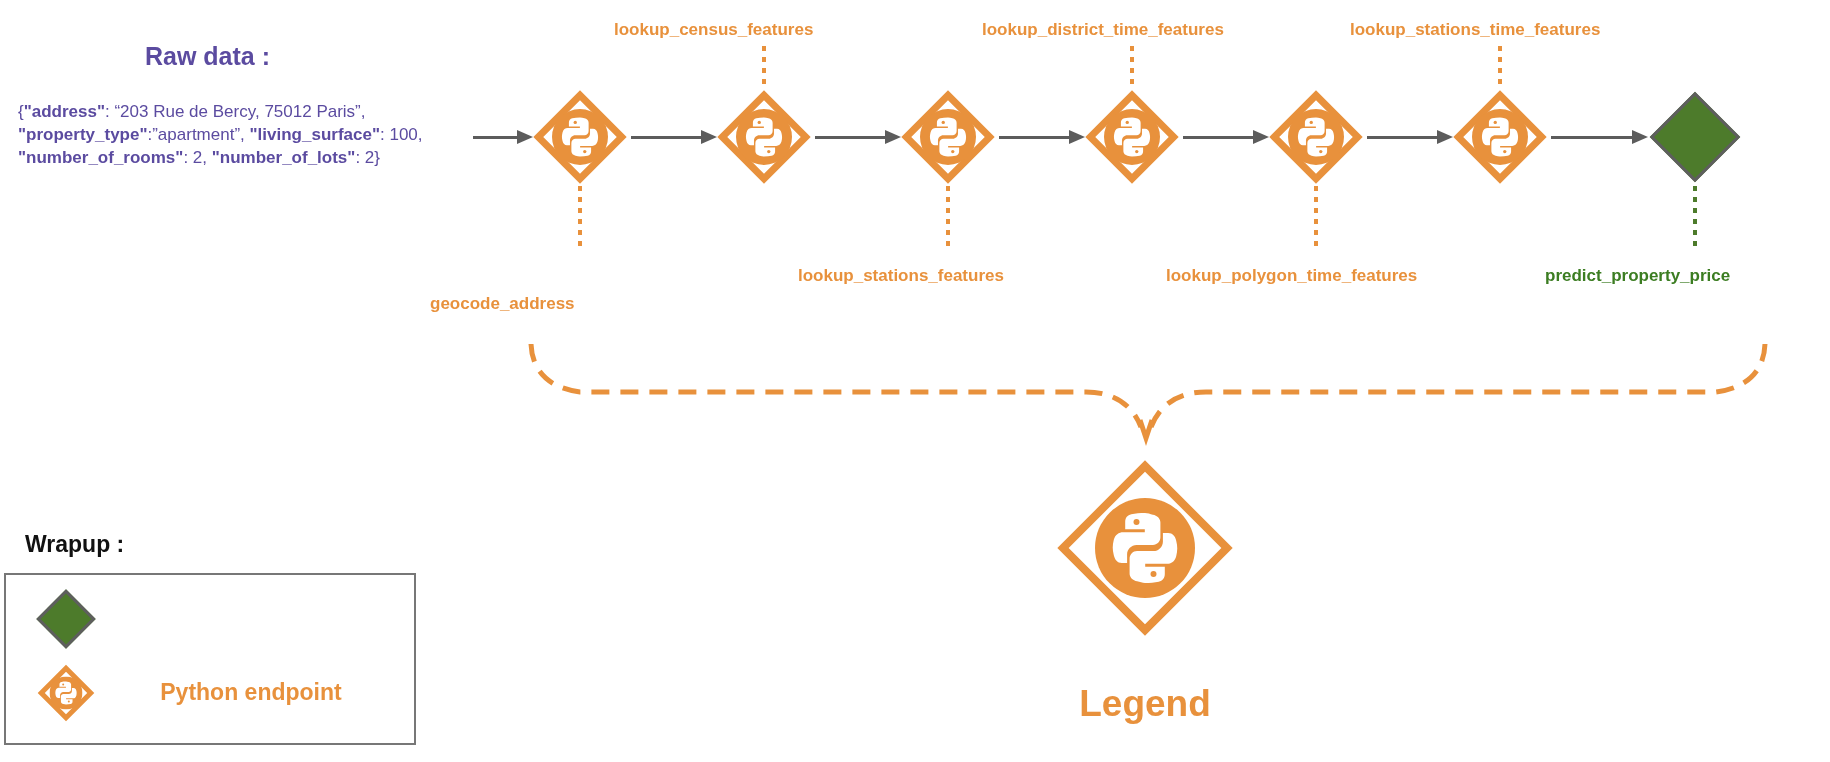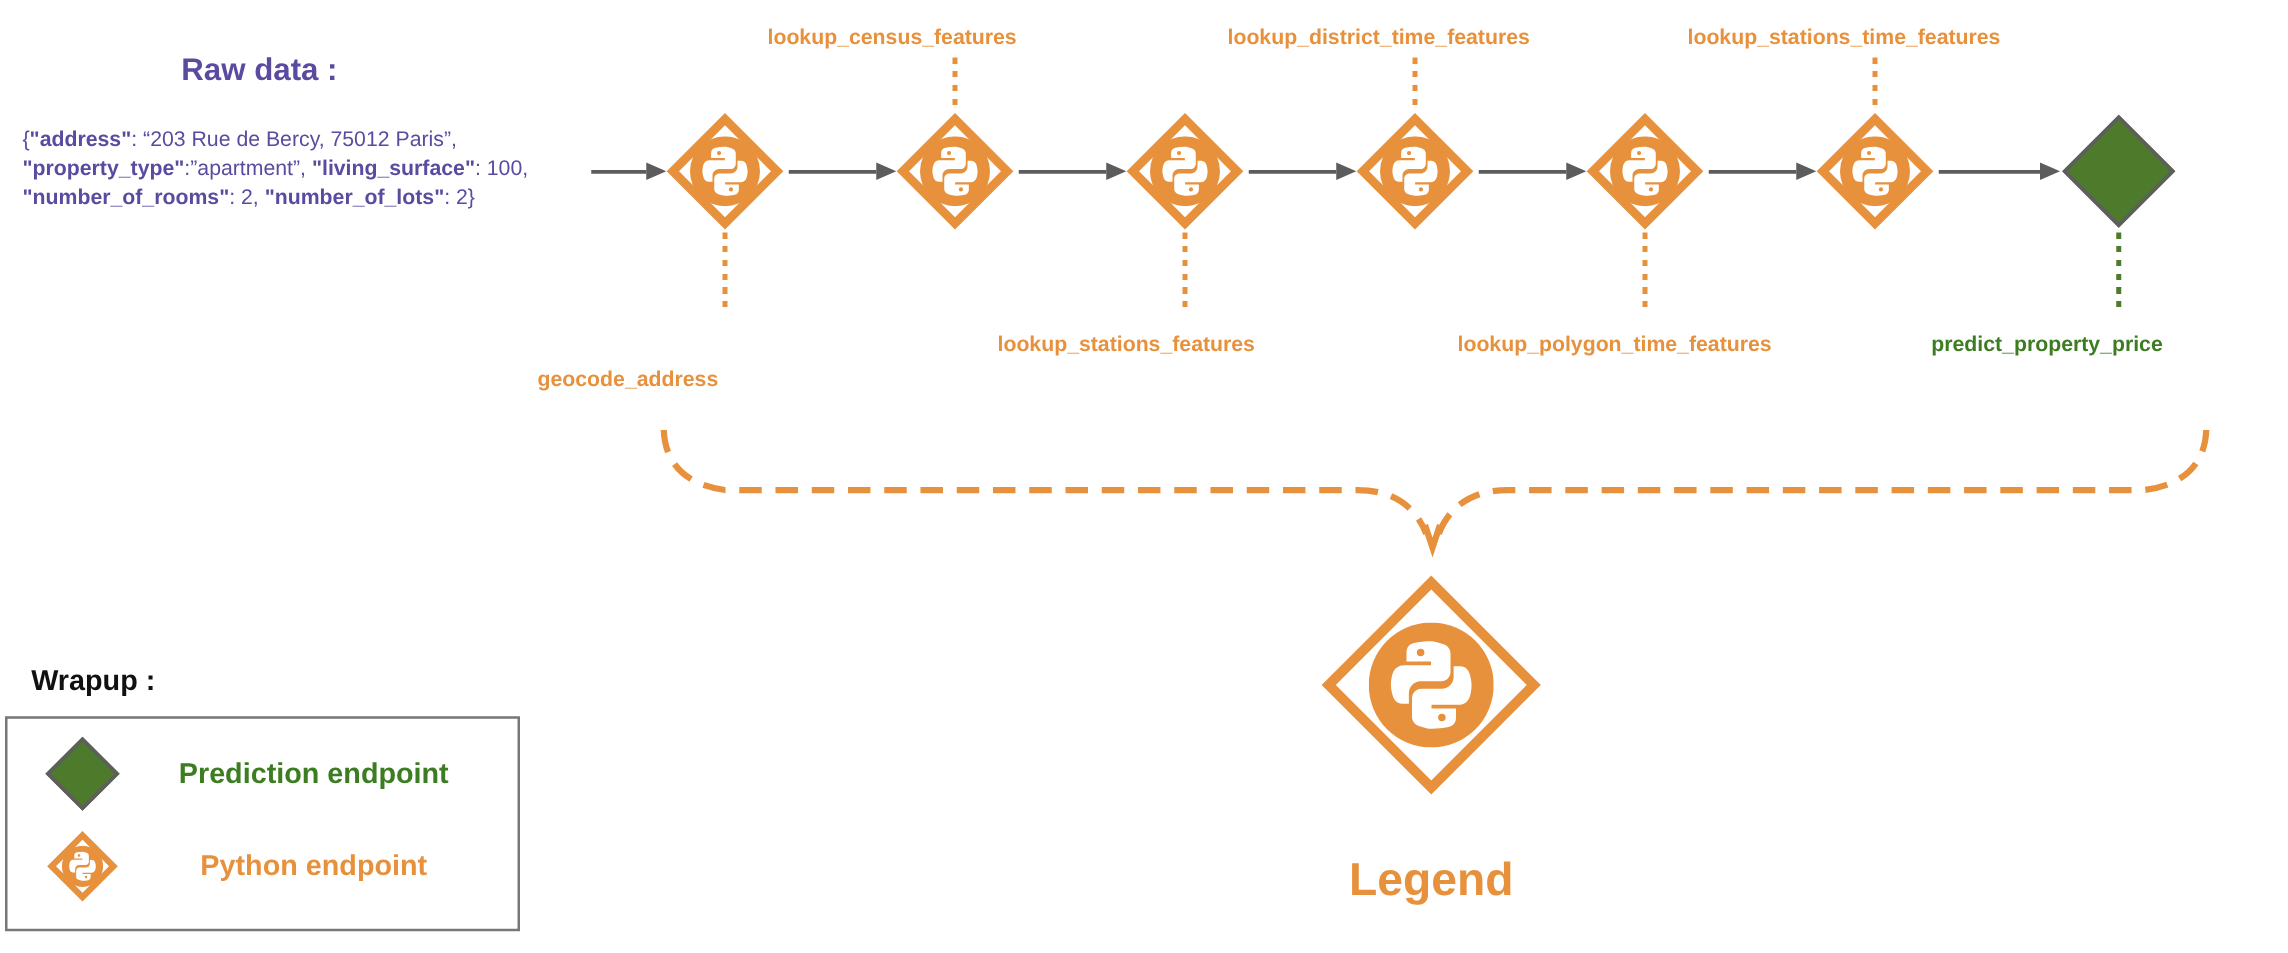--- a/index.html
+++ b/index.html
@@ -166,21 +166,20 @@
     </div>
   <div class="wrapup-label">Legend</div>
 
   <div class="legend-title">Wrapup :</div>
   <div class="legend-box">
     <div id="legend-items">
         <div class="legend-item" style="top: 14px;">
           <div class="licon">
             <div class="dshape pred" style="width: 42px; height: 42px;"></div>
           </div>
-          <div class="ltext green">Prediction endpoint</div>
         </div>
         <div class="legend-item" style="top: 88px;">
           <div class="licon">
             <div class="dshape py" style="width: 40px; height: 40px; border-width: 5px;"></div>
             <div class="pycircle"><svg width="33" height="33" viewBox="0 0 100 100">
     <circle cx="50" cy="50" r="50" fill="#E8913C"></circle>
     <g fill="#ffffff">
       <path d="M50 15c-4.9 0-9.6.45-13.7 1.35-3.8.85-6.1 3.5-6.1 7.6v7.2h19.6v3H28.2c-4.4 0-8.2 2.65-9.4 7.7-1.4 5.8-1.45 9.4 0 15.4 1.05 4.5 3.6 7.7 8 7.7h5.3v-8.6c0-5 4.3-9.4 9.4-9.4h16.4c4.2 0 7.5-3.45 7.5-7.65V24.5c0-4.1-3.45-7.1-7.5-7.8C55.2 16 52.6 15 50 15z"></path>
       <path transform="rotate(180 50 50)" d="M50 15c-4.9 0-9.6.45-13.7 1.35-3.8.85-6.1 3.5-6.1 7.6v7.2h19.6v3H28.2c-4.4 0-8.2 2.65-9.4 7.7-1.4 5.8-1.45 9.4 0 15.4 1.05 4.5 3.6 7.7 8 7.7h5.3v-8.6c0-5 4.3-9.4 9.4-9.4h16.4c4.2 0 7.5-3.45 7.5-7.65V24.5c0-4.1-3.45-7.1-7.5-7.8C55.2 16 52.6 15 50 15z"></path>
     </g>

